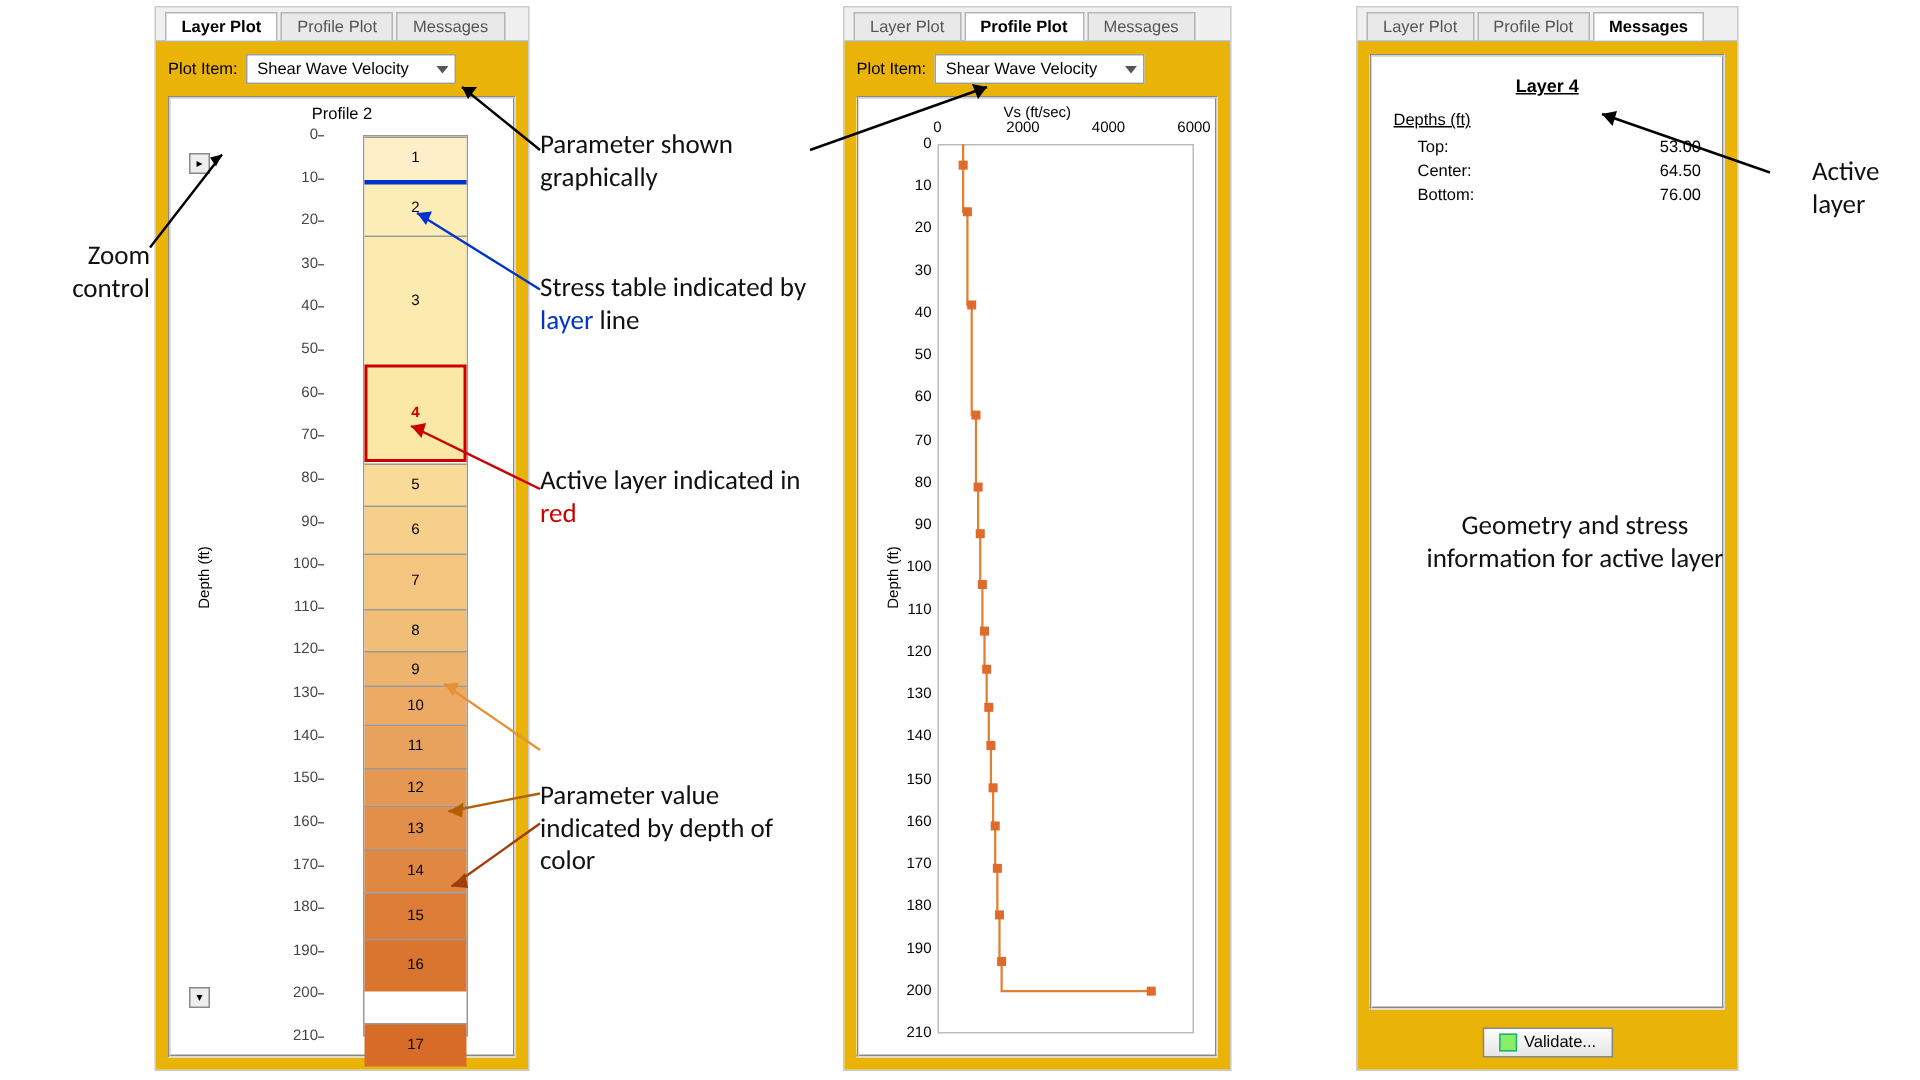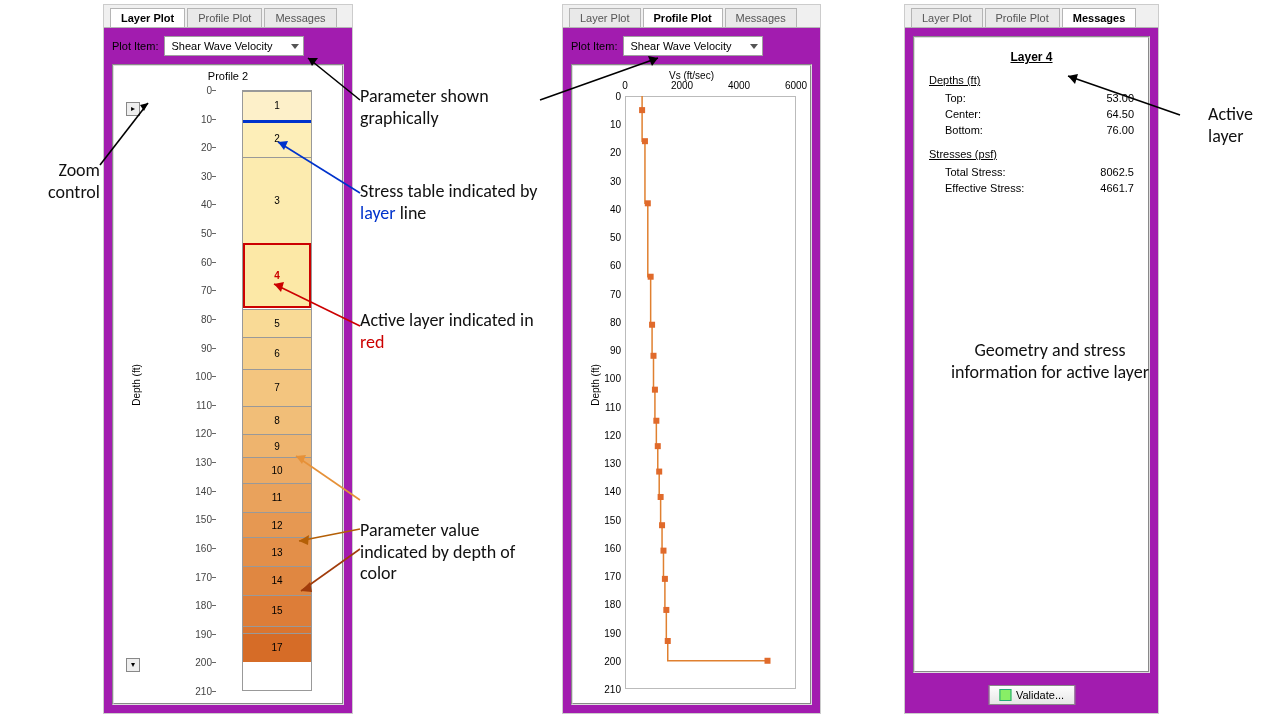--- a/index.html
+++ b/index.html
@@ -35,21 +35,21 @@
     margin-right: 2px;
   }
   .tab.active {
     background: #fff;
     color: #000;
     font-weight: bold;
     position: relative;
     z-index: 2;
   }
   .panel-body {
-    background: #a21caf;
+    background: #eab308;
     border-top: 1px solid #b5b5b5;
     height: calc(100% - 22px);
     padding: 8px 8px 8px 8px;
     position: relative;
   }
   .plot-item-row {
     display: flex;
     align-items: center;
     gap: 6px;
     margin-bottom: 6px;
@@ -271,21 +271,21 @@
             <div class="layer-cell" style="top: 277.605px; height: 37.2048px; background: rgb(243, 197, 127);">7</div>
             <div class="layer-cell" style="top: 314.81px; height: 28.619px; background: rgb(241, 190, 120);">8</div>
             <div class="layer-cell" style="top: 343.429px; height: 22.8952px; background: rgb(238, 180, 110);">9</div>
             <div class="layer-cell" style="top: 366.324px; height: 25.7571px; background: rgb(236, 170, 100);">10</div>
             <div class="layer-cell" style="top: 392.081px; height: 28.619px; background: rgb(233, 162, 92);">11</div>
             <div class="layer-cell" style="top: 420.7px; height: 25.7571px; background: rgb(230, 152, 82);">12</div>
             <div class="layer-cell" style="top: 446.457px; height: 28.619px; background: rgb(227, 143, 73);">13</div>
             <div class="layer-cell" style="top: 475.076px; height: 28.619px; background: rgb(224, 135, 65);">14</div>
             <div class="layer-cell" style="top: 503.695px; height: 31.481px; background: rgb(221, 125, 56);">15</div>
             <div class="layer-cell" style="top: 535.176px; height: 34.3429px; background: rgb(218, 117, 48);">16</div>
-            <div class="layer-cell" style="top: 542px; height: 28.619px; background: rgb(214, 108, 39);">17</div>
+            <div class="layer-cell" style="top: 591px; height: 28.619px; background: rgb(214, 108, 39);">17</div>
             <div class="water-line" style="top: 28.619px;"></div>
           </div>
       <div class="ytick" style="top: 0px;">0</div>
           <div class="ytick-mark" style="top: 0px;"></div>
           <div class="ytick" style="top: 28.619px;">10</div>
           <div class="ytick-mark" style="top: 28.619px;"></div>
           <div class="ytick" style="top: 57.2381px;">20</div>
           <div class="ytick-mark" style="top: 57.2381px;"></div>
           <div class="ytick" style="top: 85.8571px;">30</div>
           <div class="ytick-mark" style="top: 85.8571px;"></div>
@@ -417,31 +417,20 @@
           </div>
         <div class="msg-row">
             <span>Center:</span>
             <span>64.50</span>
           </div>
         <div class="msg-row">
             <span>Bottom:</span>
             <span>76.00</span>
           </div>
       </div>
-      <div class="msg-section">
-        <div class="sec-title">Stresses (psf)</div>
-        <div class="msg-row">
-            <span>Total Stress:</span>
-            <span>8062.5</span>
-          </div>
-        <div class="msg-row">
-            <span>Effective Stress:</span>
-            <span>4661.7</span>
-          </div>
-      </div>
     </div>
     <button class="validate-btn">
       <span class="ico"></span>
       <span>Validate...</span>
     </button>
   </div>
 </div>
 
 <div class="anno" style="left:40px; top:160px; text-align:right; width:60px;">Zoom control</div>
 <svg class="aline" style="left:100px; top:95px;" width="70" height="80">

